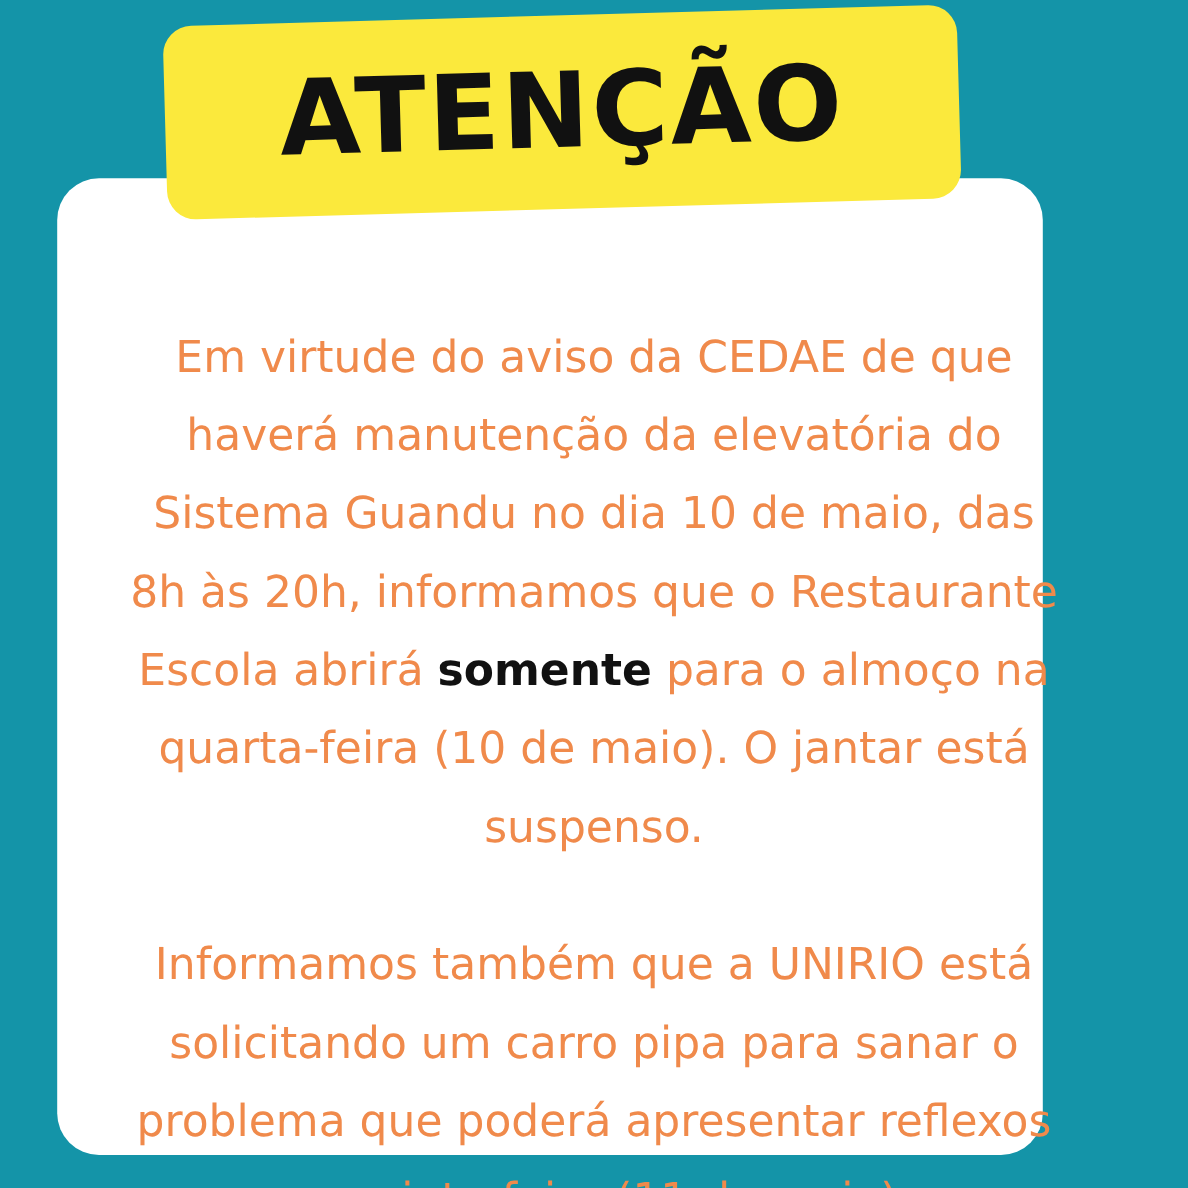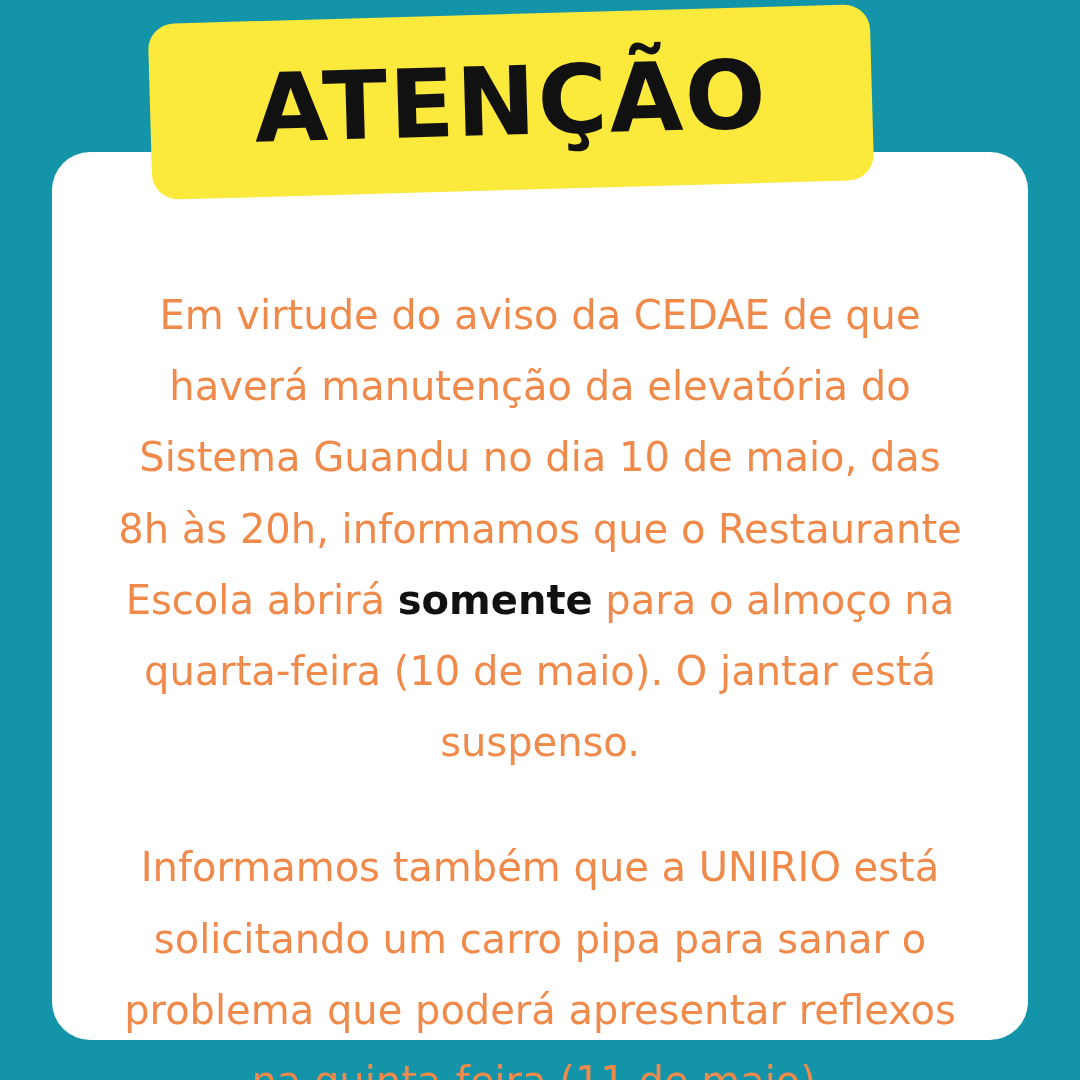--- a/index.html
+++ b/index.html
@@ -18,22 +18,22 @@
     position: relative;
     width: 1080px;
     height: 1080px;
     box-sizing: border-box;
   }
 
   
   .card {
     position: absolute;
     left: 52px;
-    top: 152px;
-    width: 976px;
+    top: 162px;
+    width: 896px;
     height: 888px;
     background: #ffffff;
     border-radius: 38px;
     box-sizing: border-box;
   }
 
   
   .banner {
     position: absolute;
     left: 150px;

